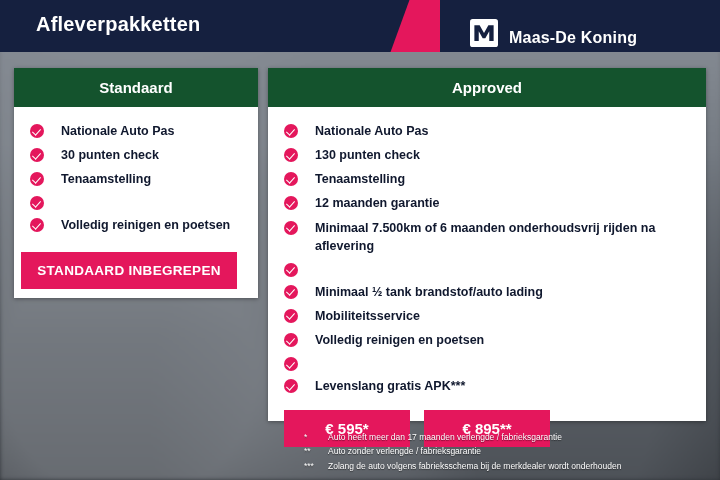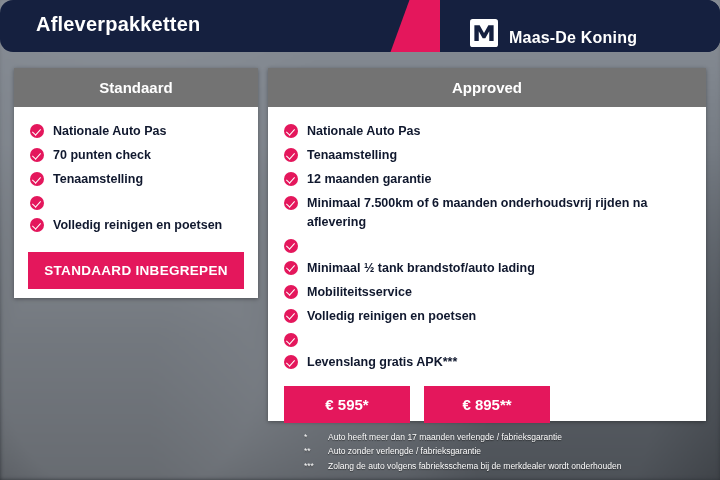--- a/index.html
+++ b/index.html
@@ -22,21 +22,20 @@
       radial-gradient(circle at 72% 86%, rgba(120,126,134,0.5) 0 20%, rgba(0,0,0,0) 55%),
       linear-gradient(180deg, #8a9098 0%, #767c84 30%, #3d4248 70%, #23262a 100%);
     filter: blur(2px);
   }
 
   
   #header {
     position: absolute; top: 0; left: 0; width: 720px; height: 52px;
     background: #15203f;
     overflow: hidden;
-    border-radius: 13px;
   }
   #header-title {
     position: absolute; left: 36px; top: 13px;
     color: #ffffff; font-size: 20px; font-weight: bold; letter-spacing: .2px;
   }
   #header-accent {
     position: absolute; top: 0; left: 400px; width: 70px; height: 52px;
     background: #e4175c;
     transform: skewX(-20deg);
   }
@@ -53,30 +52,30 @@
     color: #ffffff; font-size: 16px; font-weight: bold; letter-spacing: .2px;
   }
 
   
   .card {
     position: absolute;
     background: #ffffff;
     box-shadow: 0 1px 4px rgba(0,0,0,.35);
   }
   .card-head {
-    background: #737373;
+    background: #14532d;
     color: #fff;
     text-align: center;
     font-weight: bold;
     font-size: 15px;
     padding: 11px 0 11px;
   }
   .features { padding: 12px 0 6px 0; }
   .feature {
-    display: flex; align-items: flex-start; gap: 9px;
+    display: flex; align-items: flex-start; gap: 17px;
     padding: 3px 14px 3px 16px;
     color: #10182e;
     font-size: 12.5px;
     font-weight: bold;
     line-height: 1.45;
   }
   .check {
     flex: 0 0 auto;
     width: 14px; height: 14px; margin-top: 2px;
     border-radius: 50%;
@@ -91,21 +90,21 @@
     border: solid #fff;
     border-width: 0 1.8px 1.8px 0;
     transform: rotate(42deg);
   }
   .feat-text { display: block; }
 
   
   #card-standaard { left: 14px; top: 68px; width: 244px; height: 230px; }
   #btn-standaard {
     display: block;
-    margin: 8px 14px 0 14px;
+    margin: 8px 14px 0 7px;
     background: #e4175c;
     color: #ffffff;
     border: none;
     font-family: inherit;
     font-size: 13.5px;
     font-weight: bold;
     letter-spacing: .3px;
     padding: 11px 0;
     text-align: center;
     cursor: pointer;
@@ -157,21 +156,21 @@
 
   <div class="card" id="card-standaard">
     <div class="card-head">Standaard</div>
     <div class="features">
       <div class="feature">
         <span class="check"></span>
         <span class="feat-text">Nationale Auto Pas</span>
       </div>
       <div class="feature">
         <span class="check"></span>
-        <span class="feat-text">70 punten check</span>
+        <span class="feat-text">30 punten check</span>
       </div>
       <div class="feature">
         <span class="check"></span>
         <span class="feat-text">Tenaamstelling</span>
       </div>
       <div class="feature">
         <span class="check"></span>
       </div>
       <div class="feature">
         <span class="check"></span>
@@ -180,20 +179,24 @@
     </div>
     <button id="btn-standaard">STANDAARD INBEGREPEN</button>
   </div>
 
   <div class="card" id="card-approved">
     <div class="card-head">Approved</div>
     <div class="features">
       <div class="feature">
         <span class="check"></span>
         <span class="feat-text">Nationale Auto Pas</span>
+      </div>
+      <div class="feature">
+        <span class="check"></span>
+        <span class="feat-text">130 punten check</span>
       </div>
       <div class="feature">
         <span class="check"></span>
         <span class="feat-text">Tenaamstelling</span>
       </div>
       <div class="feature">
         <span class="check"></span>
         <span class="feat-text">12 maanden garantie</span>
       </div>
       <div class="feature">

